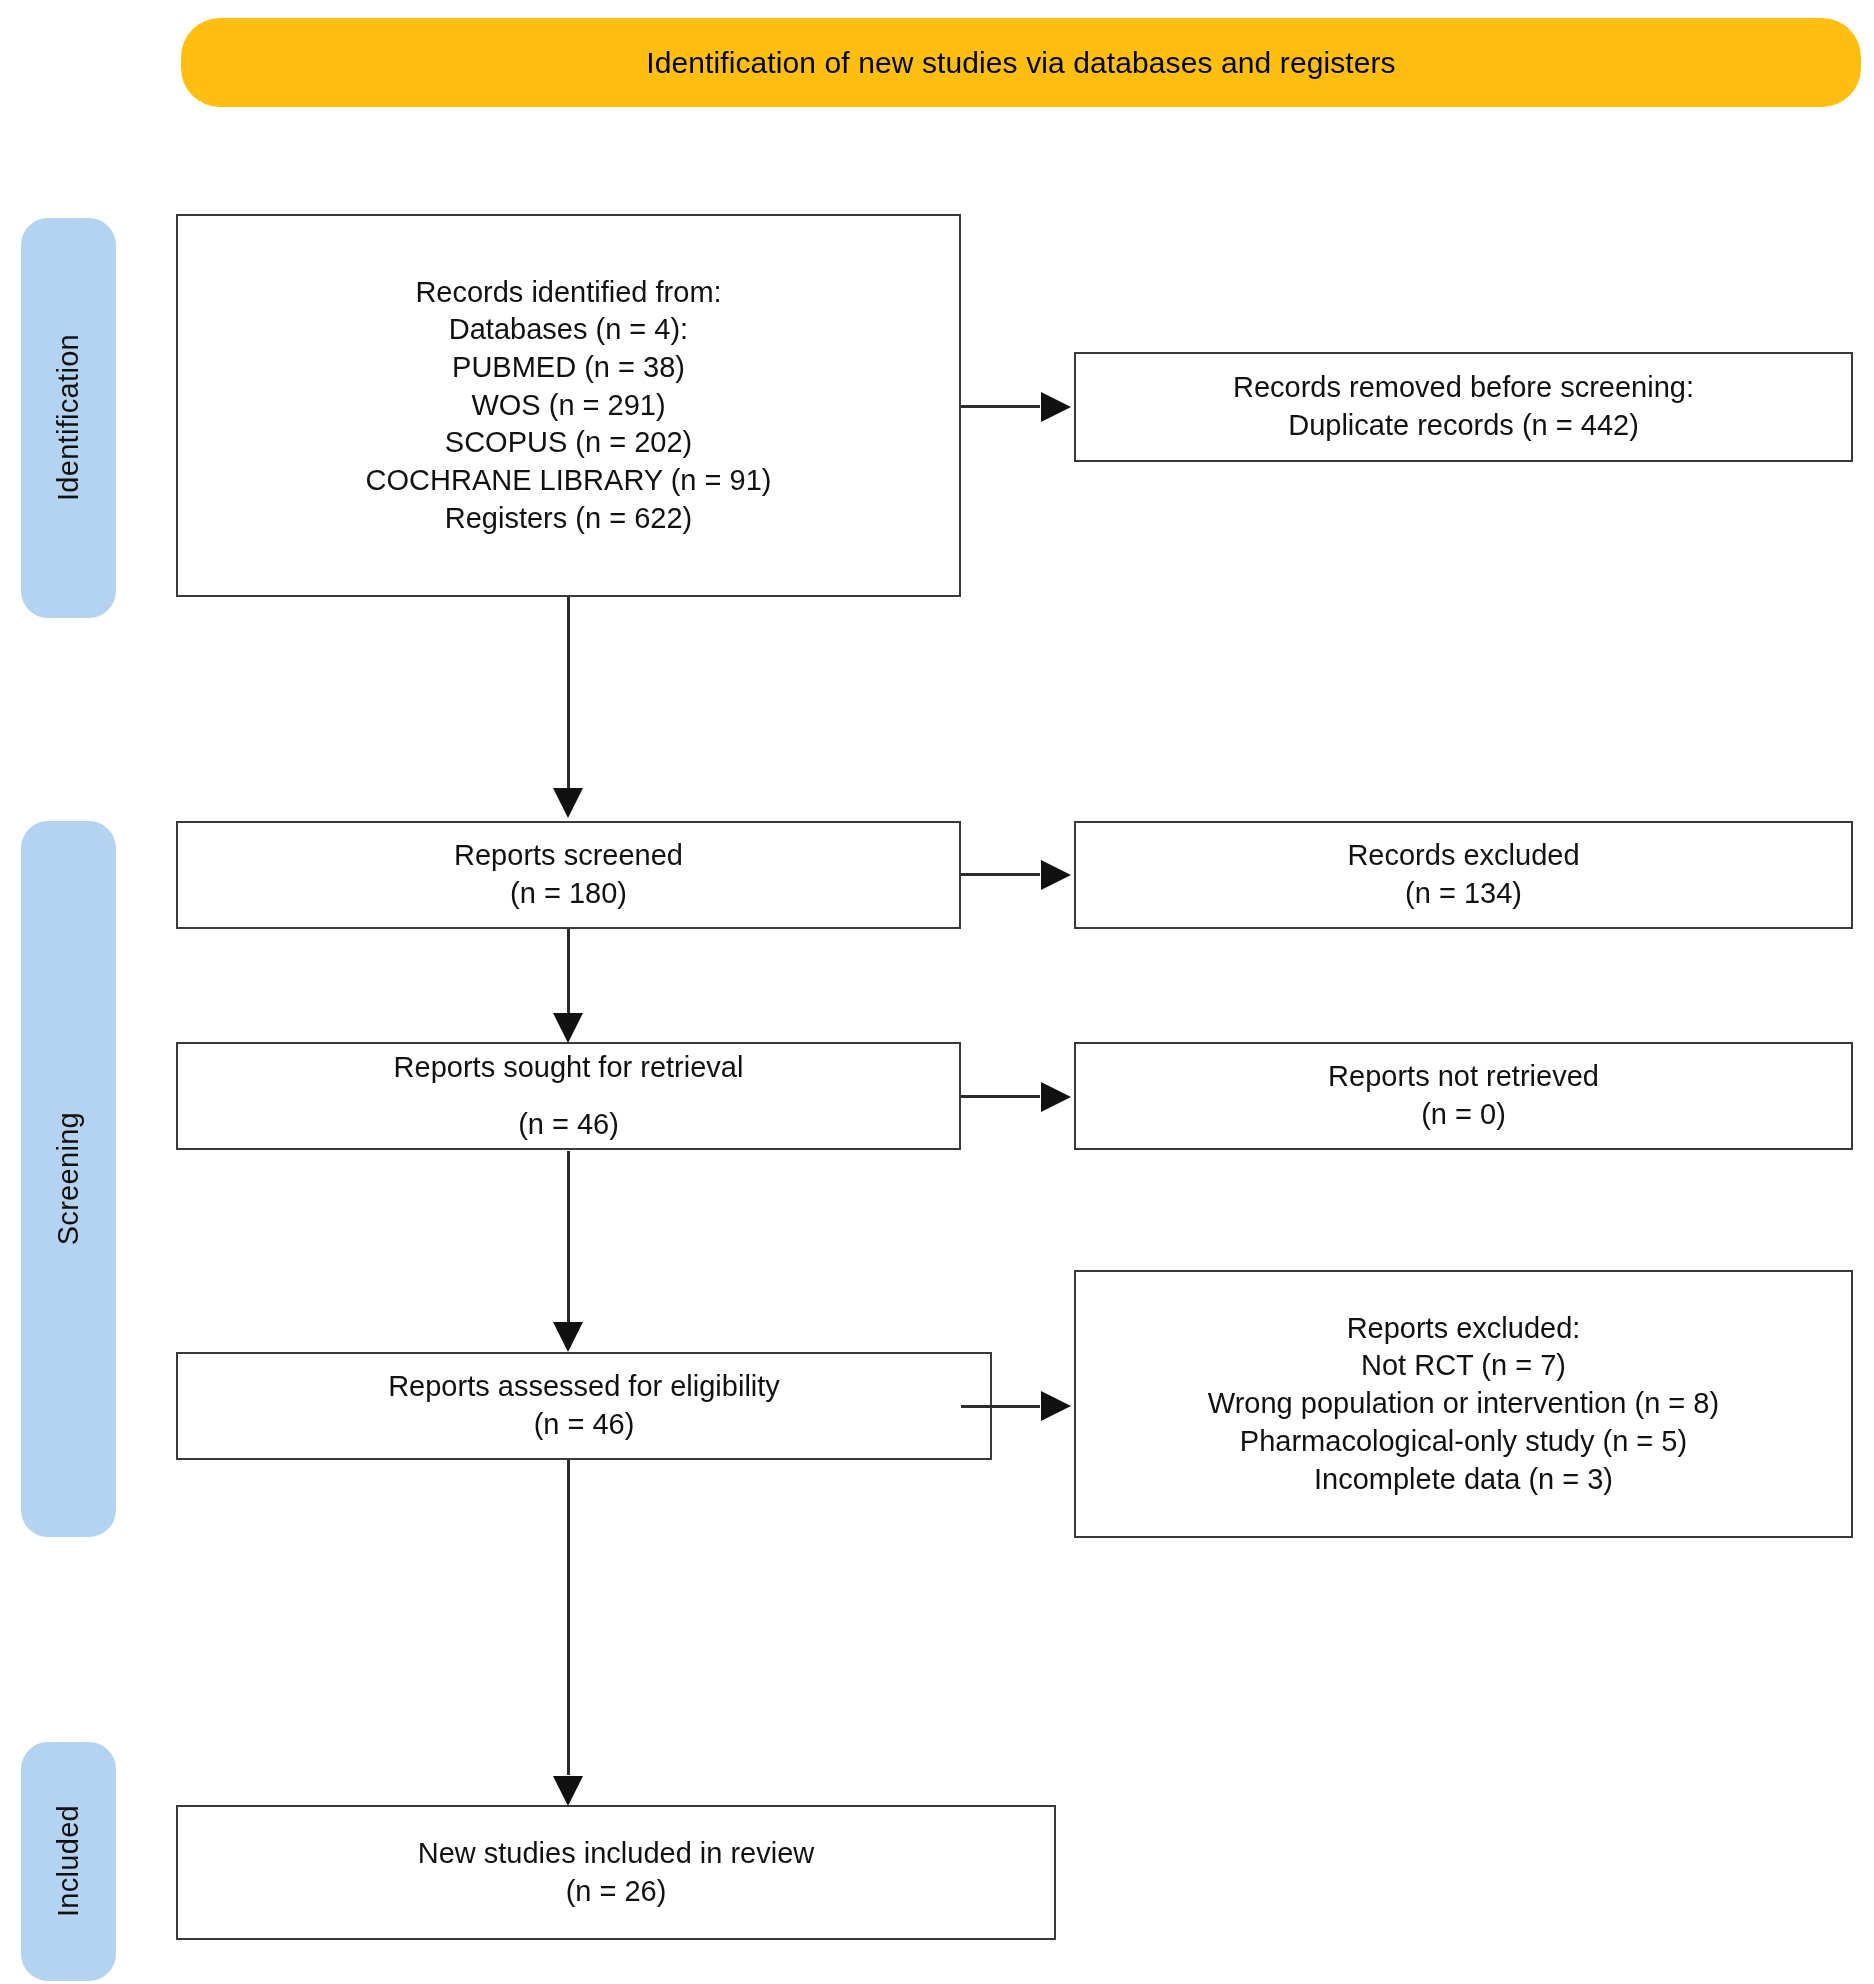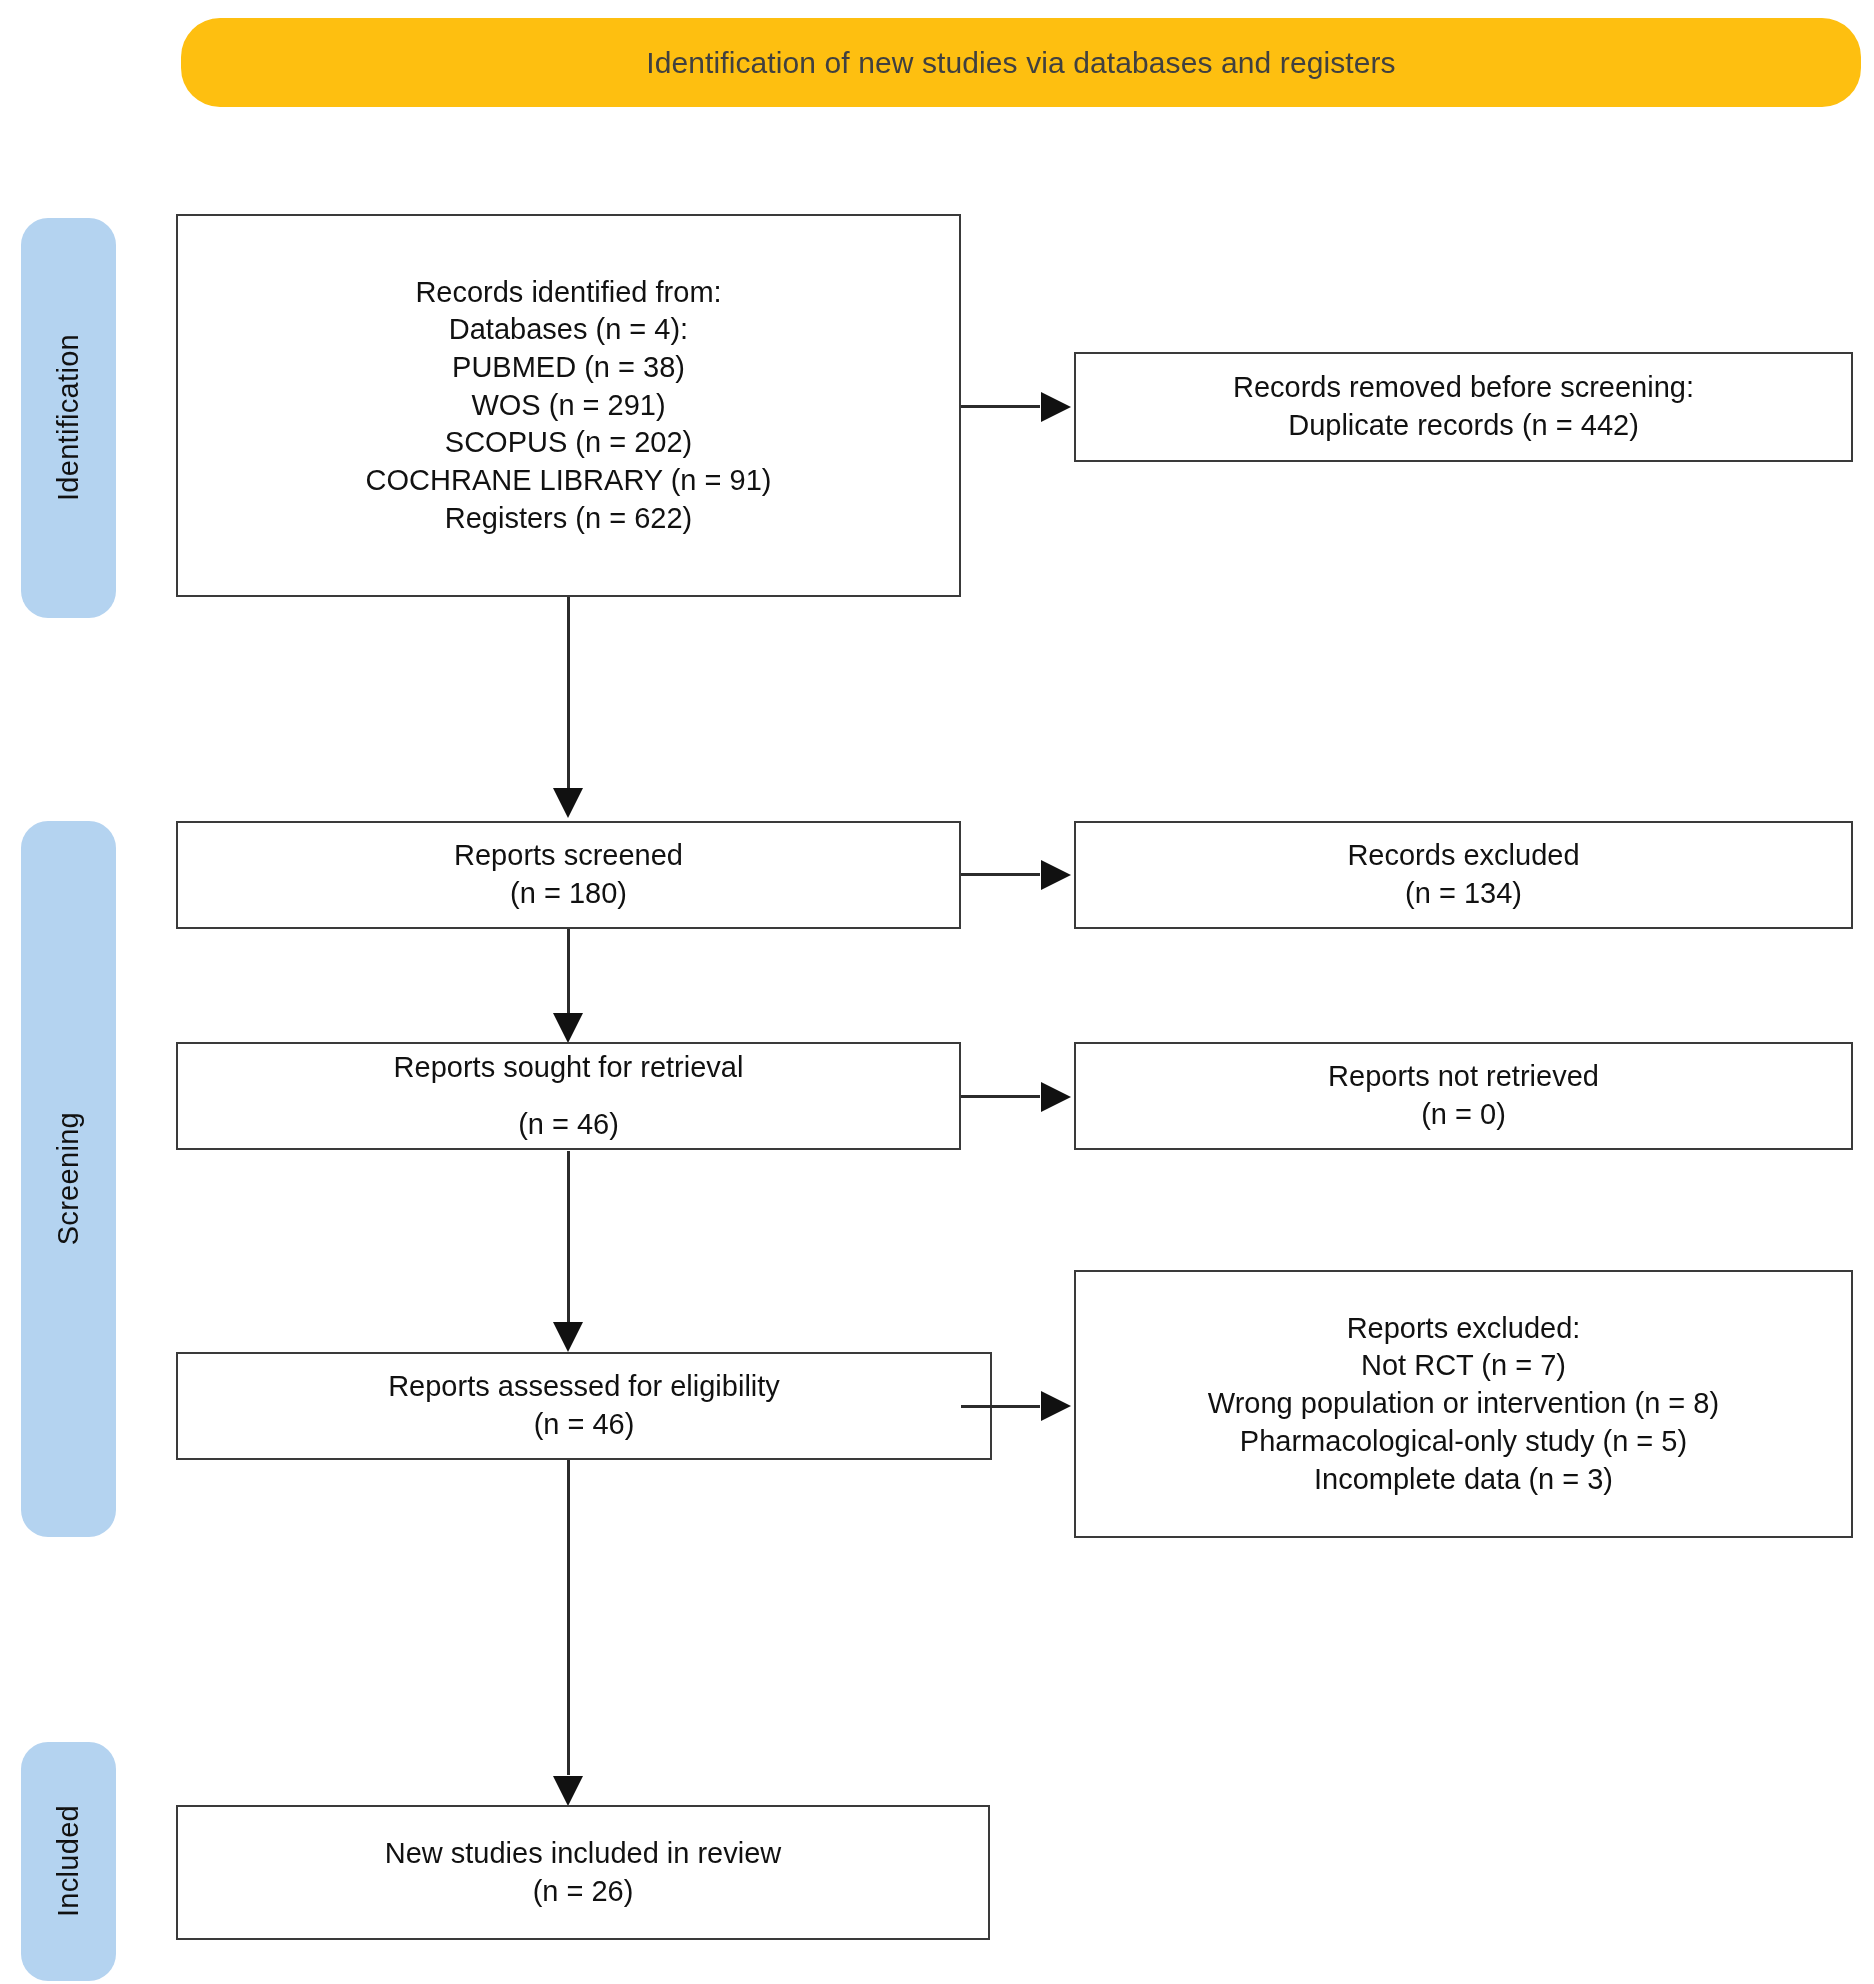--- a/index.html
+++ b/index.html
@@ -29,21 +29,21 @@
     height: 89px;
     background: #FEBF10;
     border-radius: 39px;
     display: flex;
     align-items: center;
     justify-content: center;
     box-sizing: border-box;
   }
   .banner-text {
     font-size: 30px;
-    color: #404040;
+    color: #000000;
     letter-spacing: 0.1px;
     text-align: center;
     white-space: nowrap;
   }
 
   
   .stage-tab {
     position: absolute;
     background: #B4D3F0;
     border-radius: 27px;
@@ -192,19 +192,19 @@
     <div class="flow-line">Pharmacological-only study (n = 5)</div>
     <div class="flow-line">Incomplete data (n = 3)</div>
   </div>
 
   <div class="conn conn-h" style="left:961px; top:1405px; width:79px;"></div>
   <div class="arrow-right" style="left:1041px; top:1391px;"></div>
 
   <div class="conn conn-v" style="left:567px; top:1460px; height:315px;"></div>
   <div class="arrow-down" style="left:553px; top:1776px;"></div>
 
-  <div class="flow-box" style="left:176px; top:1805px; width:814px; height:135px;">
+  <div class="flow-box" style="left:176px; top:1805px; width:880px; height:135px;">
     <div class="flow-line">New studies included in review</div>
     <div class="flow-line">(n = 26)</div>
   </div>
 
 </div>
 
 
 </body></html>

